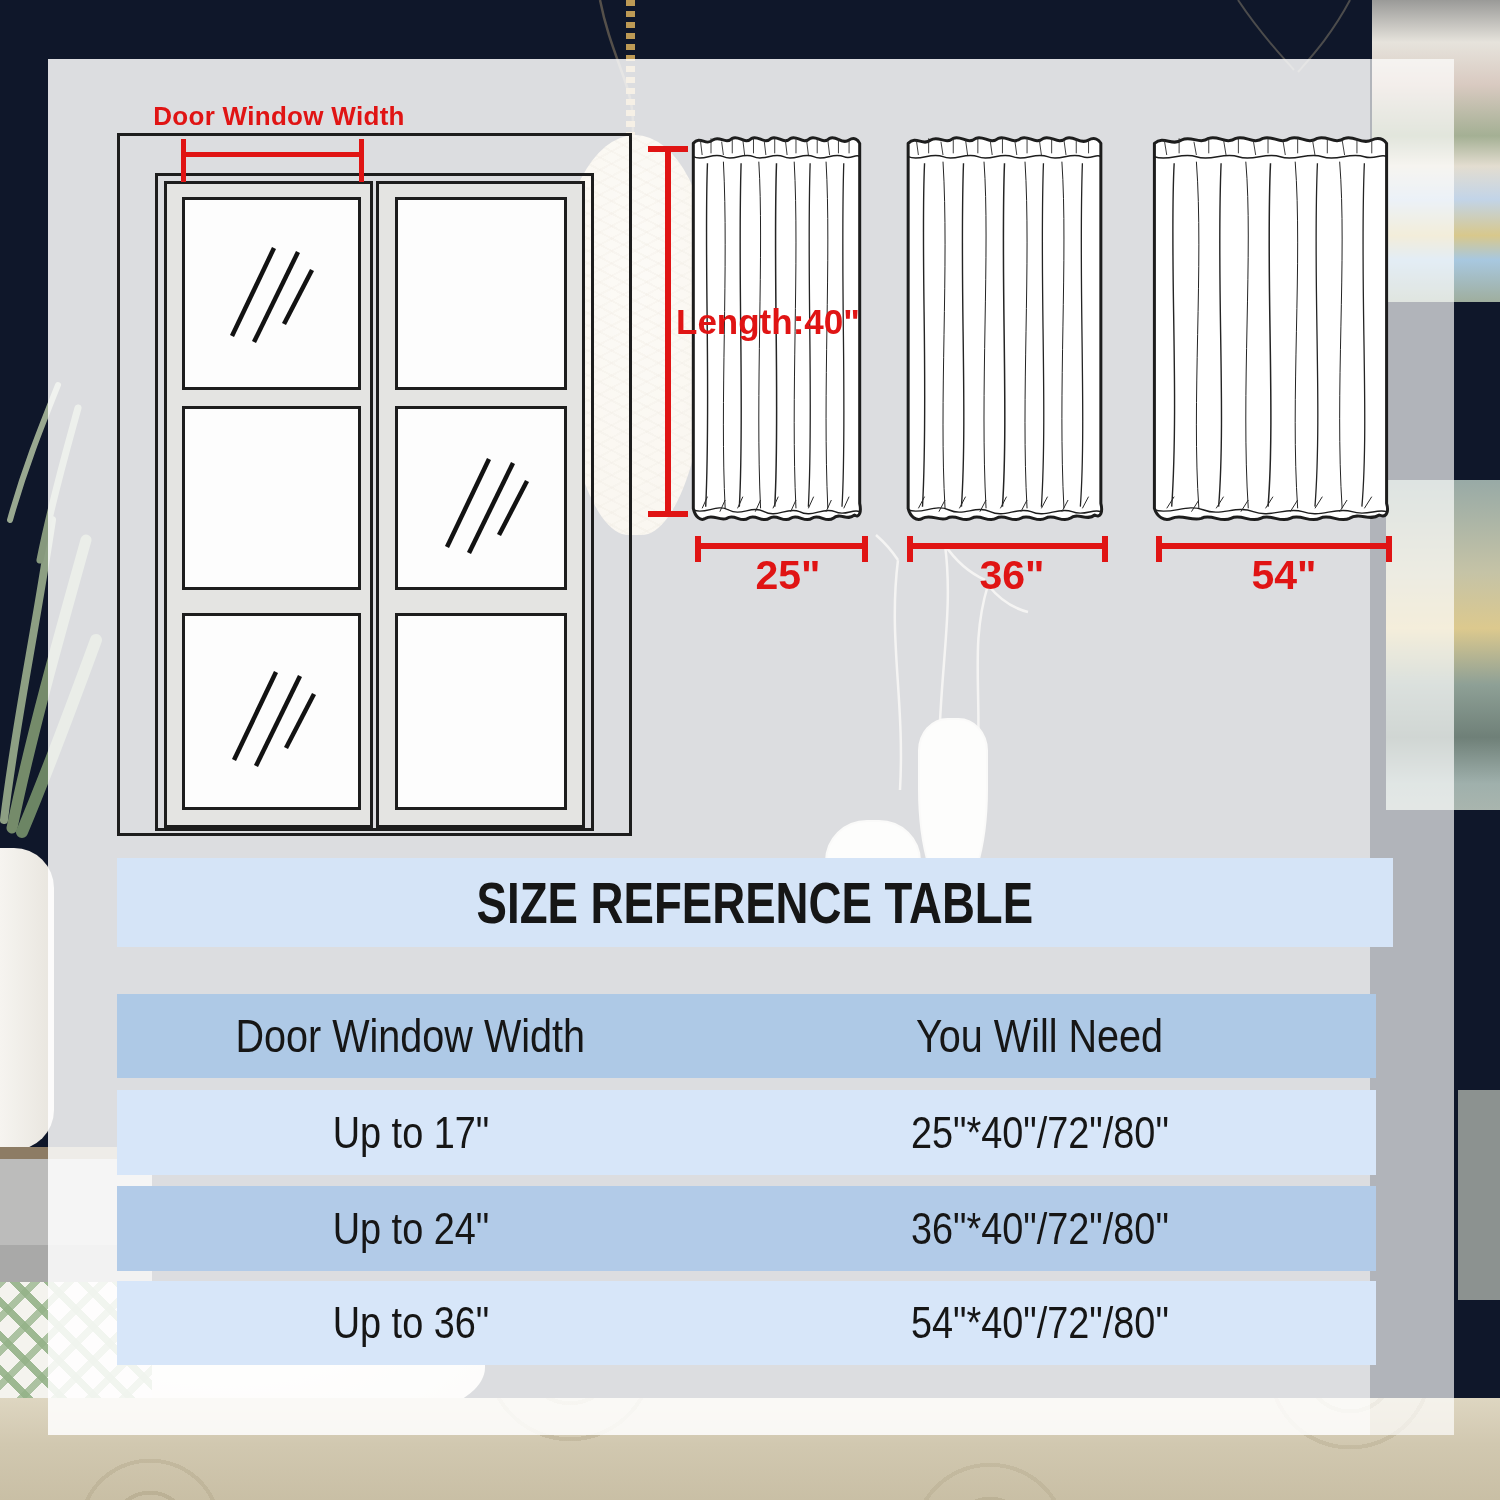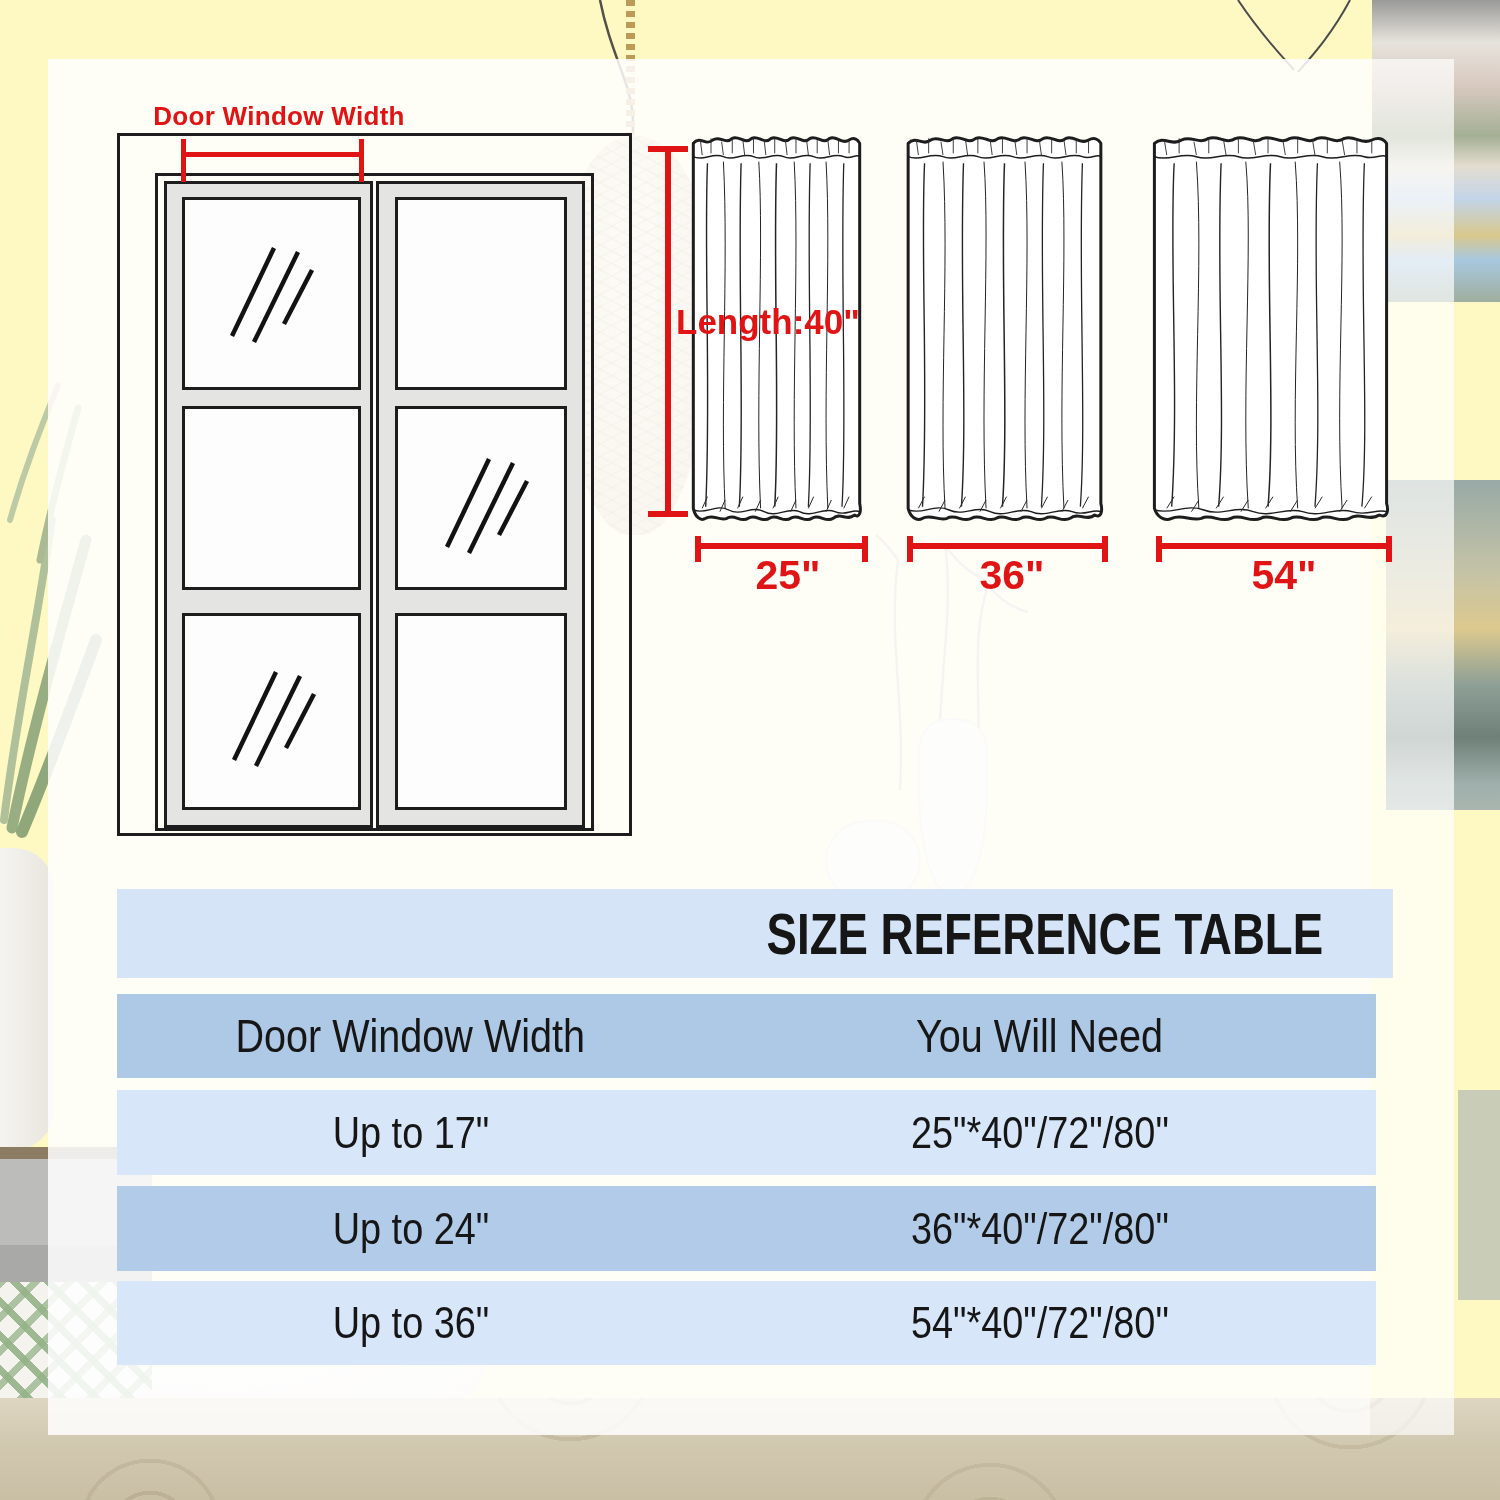--- a/index.html
+++ b/index.html
@@ -1,17 +1,17 @@
 <!DOCTYPE html>
 <html><head>
 <meta charset="utf-8">
 <style>
   html,body{margin:0;padding:0;background:#ddd;}
   .stage{position:relative;width:1500px;height:1500px;overflow:hidden;
-         background:#fef9c3;font-family:"Liberation Sans",sans-serif;}
+         background:#0f172a;font-family:"Liberation Sans",sans-serif;}
   .abs{position:absolute;}
 
   
   .bg-svg{position:absolute;left:0;top:0;width:1500px;height:1500px;}
   .chain{position:absolute;left:626px;top:0;width:9px;height:150px;
          background:repeating-linear-gradient(180deg,#bd9a55 0 6px,rgba(189,154,85,0) 6px 11px);}
   .pendant{position:absolute;left:558px;top:135px;width:154px;height:400px;
            border-radius:50% 50% 46% 46%/38% 38% 60% 60%;
            background:
              repeating-linear-gradient(28deg,rgba(146,115,62,.30) 0 2px,rgba(0,0,0,0) 2px 11px),
@@ -69,21 +69,21 @@
   .len-label{left:676px;top:302px;font-size:35px;}
   .wlab{top:552px;width:120px;font-size:41px;}
 
   
   .curtain{position:absolute;}
 
   
   .tcell{position:absolute;display:flex;align-items:center;justify-content:center;
          color:#161616;box-sizing:border-box;}
   .tcell span{display:inline-block;transform:scaleX(.86);white-space:nowrap;}
-  .banner{left:117px;top:889px;width:1276px;height:89px;background:#d5e4f7;justify-content:flex-end;}
+  .banner{left:117px;top:858px;width:1276px;height:89px;background:#d5e4f7;}
   .banner span{font-size:57px;font-weight:bold;transform:scaleX(.8);}
   .hdr{top:994px;height:84px;background:#aec9e6;font-size:46px;}
   .rowlight{background:#d7e6f9;}
   .rowdark{background:#b2cbe8;}
   .r1{top:1090px;height:85px;font-size:44px;}
   .r2{top:1186px;height:85px;font-size:44px;}
   .r3{top:1281px;height:84px;font-size:44px;}
   .colL{left:117px;width:587px;}
   .colR{left:704px;width:672px;}
 </style>

